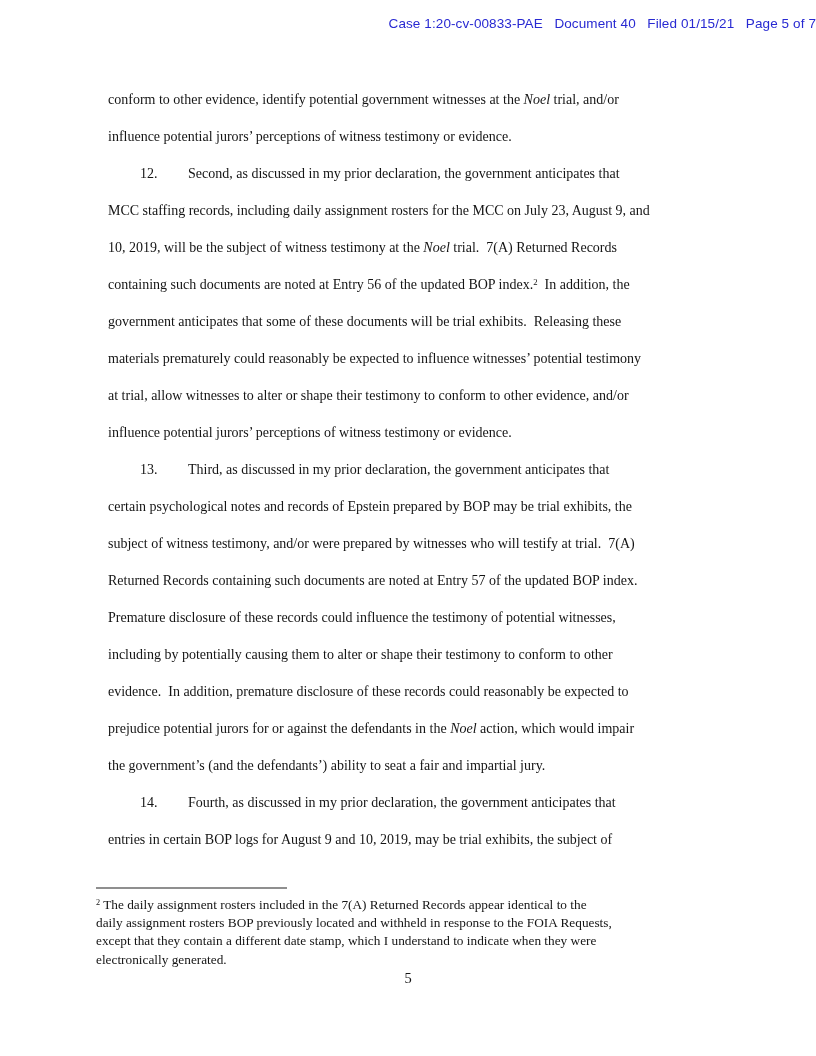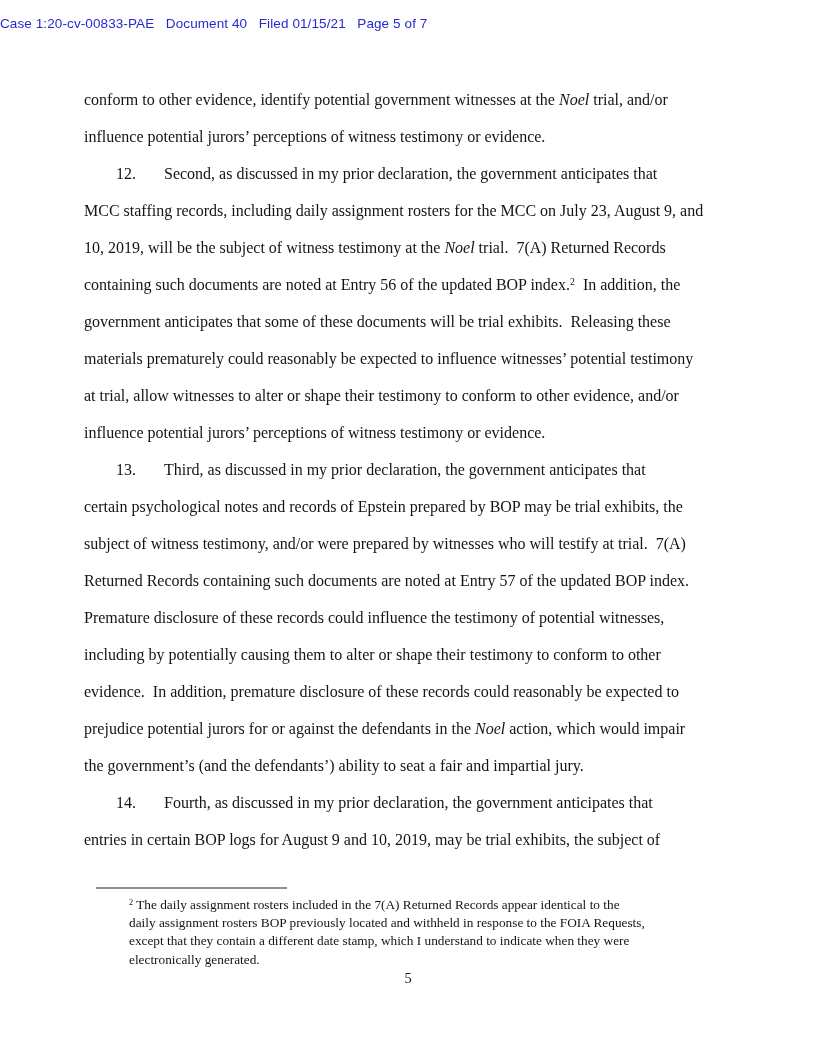--- a/index.html
+++ b/index.html
@@ -10,32 +10,32 @@
     position: relative;
     font-family: "Liberation Serif", serif;
     color: #141414;
     overflow: hidden;
   }
   .stamp {
     position: absolute;
     top: 16px;
     left: 0;
     right: 0;
-    text-align: left;
+    text-align: right;
     font-family: "Liberation Sans", sans-serif;
     font-size: 13.5px;
     white-space: pre;
     letter-spacing: 0.1px;
   }
   .doc-body {
     position: absolute;
-    left: 84px;
+    left: 108px;
     top: 81px;
     width: 632px;
-    font-size: 16px;
+    font-size: 14px;
     line-height: 37px;
     white-space: pre;
   }
   .doc-body .line { height: 37px; }
   .para-num {
     display: inline-block;
     margin-left: 32px;
     width: 48px;
   }
   .seg-italic { font-style: italic; }
@@ -54,21 +54,20 @@
     background: #8f8f8f;
   }
   .footnote {
     position: absolute;
     left: 96px;
     top: 896px;
     width: 636px;
     font-size: 13.3px;
     line-height: 18.2px;
     white-space: pre;
-    margin-left: 33px;
   }
   .page-num {
     position: absolute;
     top: 970px;
     left: 0;
     right: 0;
     text-align: center;
     font-size: 14.5px;
   }
 </style>

